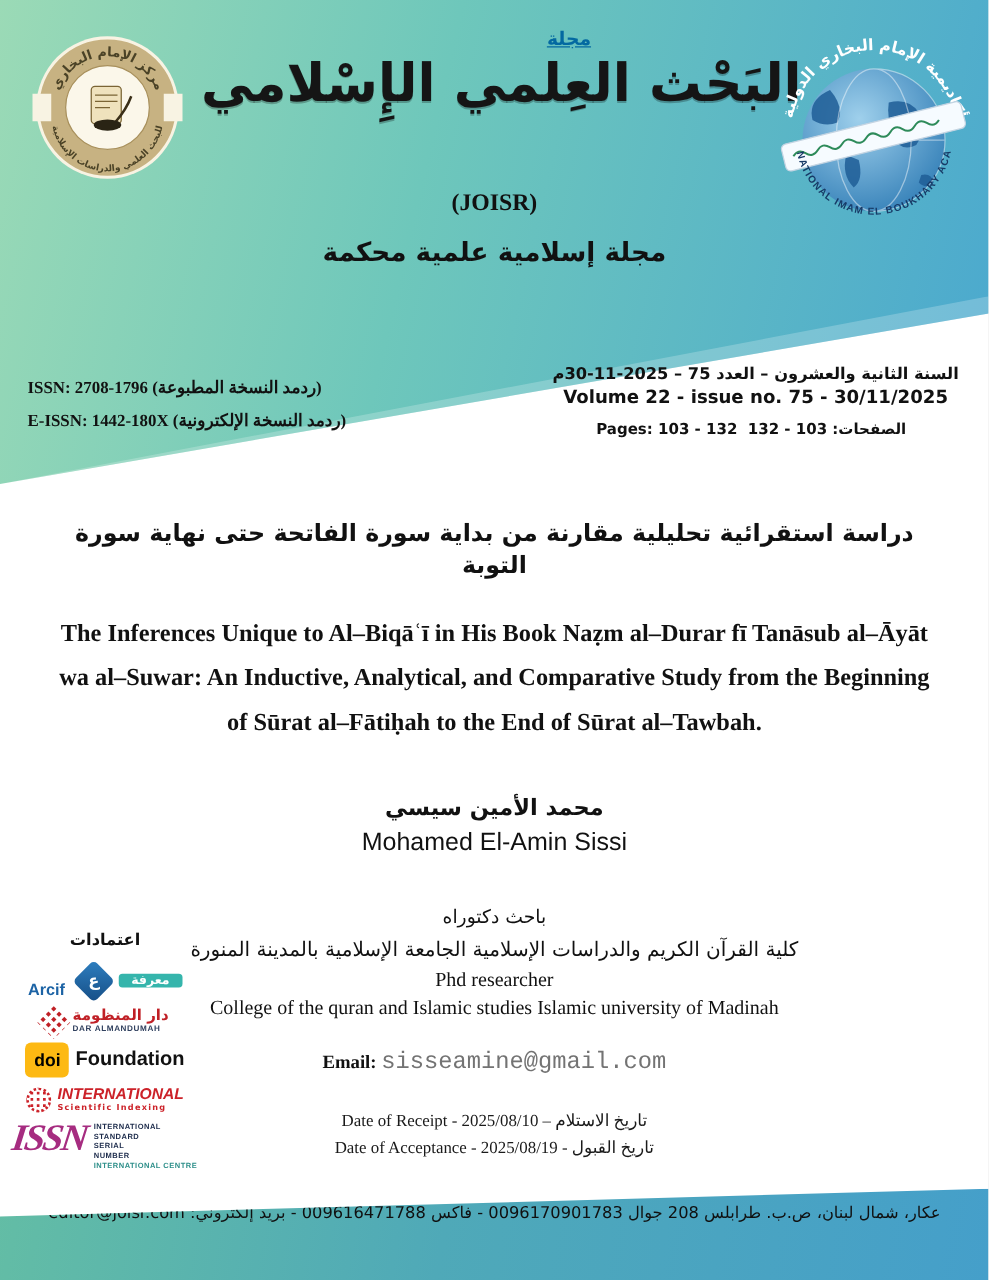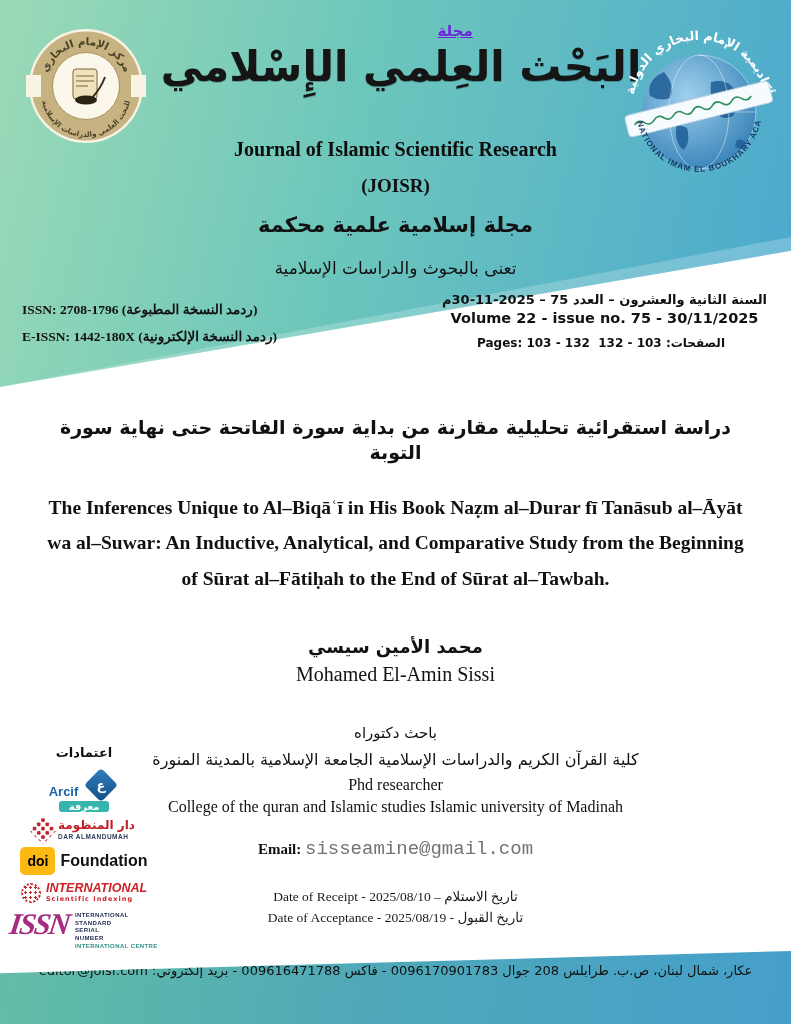--- a/index.html
+++ b/index.html
@@ -18,21 +18,21 @@
   .header-accent {
     position:absolute; top:0; left:0; width:791px; height:395px;
     background:rgba(255,255,255,0.22);
     clip-path:polygon(0 98%,100% 60%,100% 63.5%);
   }
   .seal { position:absolute; left:26px; top:20px; width:120px; height:140px; }
   .globe { position:absolute; right:12px; top:10px; width:160px; height:178px; }
   .masthead { position:absolute; top:22px; left:0; right:0; text-align:center; }
   .masthead-small {
     position:absolute; top:0; left:50%; transform:translateX(42px);
-    font-size:15px; font-weight:bold; color:#6d28d9;text-decoration:underline;
+    font-size:15px; font-weight:bold; color:#0369a1;text-decoration:underline;
   }
   .masthead-main {
     padding-top:20px; font-size:42px; font-weight:bold; color:#151515;
     letter-spacing:1px; text-shadow:0 1px 0 rgba(0,0,0,.25);padding-left:11px;
   }
   .journal-block { position:absolute; top:138px; left:0; right:0; text-align:center; }
   .jt-en { font-family:"Liberation Serif","DejaVu Serif",serif; font-weight:bold; font-size:20px; color:#0d0d0d; }
   .jt-abbr { font-family:"Liberation Serif","DejaVu Serif",serif; font-weight:bold; font-size:19px; margin-top:14px; }
   .jt-ar { font-size:21px; font-weight:bold; margin-top:16px; }
   .jt-sub { font-size:17px; margin-top:21px; }
@@ -44,35 +44,35 @@
   
   .main { position:absolute; top:396px; left:36px; right:36px; text-align:center; }
   .ar-title { font-weight:bold; font-size:20px; line-height:1.3; }
   .ar-title.l1 { margin-top:16px; }
   .ar-title.l2 { margin-top:19px; font-size:19px; }
   .en-title {
     font-family:"Liberation Serif","DejaVu Serif",serif; font-weight:bold;
     font-size:19.5px; line-height:1.8; max-width:705px; margin:26px auto 0;
   }
   .author-ar { margin-top:40px; font-size:18px; font-weight:bold; }
-  .author-en { margin-top:6px; font-family:Liberation Serif, serif; font-size:20px; }
+  .author-en { margin-top:6px; font-family:Liberation Sans, sans-serif; font-size:20px; }
   .deg-ar { margin-top:38px; font-size:15px; }
   .aff-ar { margin-top:8px; font-size:16px; }
   .deg-en { margin-top:7px; font-family:"Liberation Serif","DejaVu Serif",serif; font-size:16px; }
   .aff-en { margin-top:4px; font-family:"Liberation Serif","DejaVu Serif",serif; font-size:16px; }
   .email-line { margin-top:22px; font-family:"Liberation Serif","DejaVu Serif",serif; font-size:15px; }
   .email-label { font-weight:bold; }
   .email-value { font-family:Liberation Mono, monospace; font-size:19px; color:#737373; }
   .date-line { font-family:"Liberation Serif","DejaVu Serif",serif; font-size:13.5px; line-height:1.6; color:#1a1a1a; }
   .date-line.first { margin-top:26px; }
   
   .accred { position:absolute; left:10px; top:745px; width:148px; display:flex; flex-direction:column; align-items:center; gap:7px; }
   .accred-title { font-size:13px; font-weight:bold; margin-bottom:2px; }
   .logo { display:flex; align-items:center; justify-content:center; }
-  .arcif { flex-direction:column; gap:2px; }
+  .arcif { gap:2px; }
   .arcif-row { display:flex; align-items:flex-end; gap:5px; }
   .arcif-text { color:#1c63a5; font-weight:bold; font-size:13px; font-family:"Liberation Sans",sans-serif; }
   .arcif-diamond { width:24px; height:24px; background:linear-gradient(135deg,#2e7fc0,#164e86); transform:rotate(45deg); border-radius:4px; display:flex; align-items:center; justify-content:center; margin:4px 6px 2px; }
   .arcif-diamond i { transform:rotate(-45deg); color:#fff; font-style:normal; font-weight:bold; font-size:13px; }
   .marefa-pill { background:#35b5ac; color:#fff; font-size:10px; font-weight:bold; padding:0 10px; border-radius:3px; }
   .mandumah { gap:5px; }
   .mandumah-dots { width:20px; height:20px; transform:rotate(45deg);
      background:radial-gradient(circle,#c02026 38%,transparent 42%); background-size:6px 6px; }
   .mandumah-text { display:flex; flex-direction:column; line-height:1.15; }
   .mandumah-ar { color:#c02026; font-size:12px; font-weight:bold; }
@@ -167,24 +167,22 @@
         <path d="M14,99 q5,-5 10,0 t10,0 t10,0 t10,0 t10,0 t10,0 t10,0 t10,0 t10,0 t10,0 t10,0 t10,0" stroke="#2e8b5a" stroke-width="1.6" fill="none"></path>
       </g>
       <path id="gBot" d="M 18,110 A 63,63 0 0 0 142,110" fill="none"></path>
       <text font-size="8" font-weight="bold" fill="#173a66" letter-spacing="1" font-family="Liberation Sans, sans-serif">
         <textPath href="#gBot" startOffset="50%" text-anchor="middle">INTERNATIONAL IMAM EL BOUKHARY ACADEMY</textPath>
       </text>
     </svg>
   </div>
 
   <div class="journal-block">
-    <div class="jt-en">Journal of Islamic Scientific Research</div>
     <div class="jt-abbr">(JOISR)</div>
     <div class="jt-ar" dir="rtl">مجلة إسلامية علمية محكمة</div>
-    <div class="jt-sub" dir="rtl">تعنى بالبحوث والدراسات الإسلامية</div>
   </div>
 
   <div class="issn-block">
     <div>ISSN: 2708-1796 (ردمد النسخة المطبوعة)</div>
     <div>E-ISSN: 1442-180X (ردمد النسخة الإلكترونية)</div>
   </div>
 
   <div class="volume-block">
     <div class="vol-ar" dir="rtl">السنة الثانية والعشرون – العدد 75 – 2025-11-30م</div>
     <div class="vol-en">Volume 22 - issue no. 75 - 30/11/2025</div>

